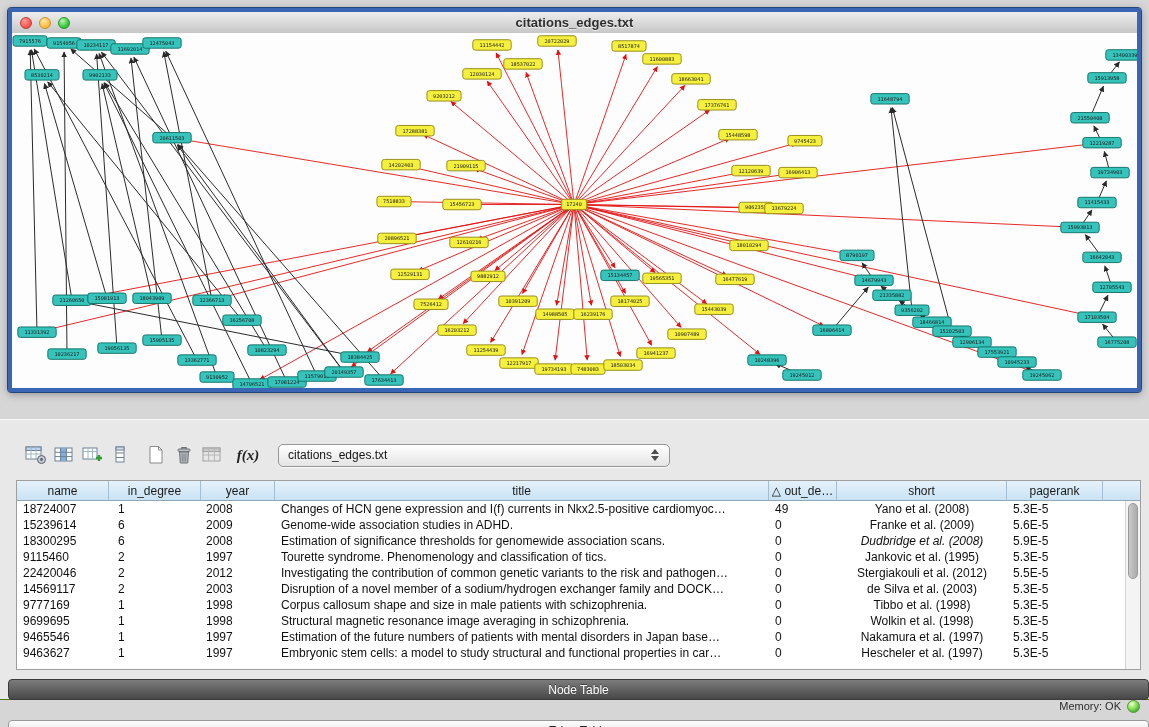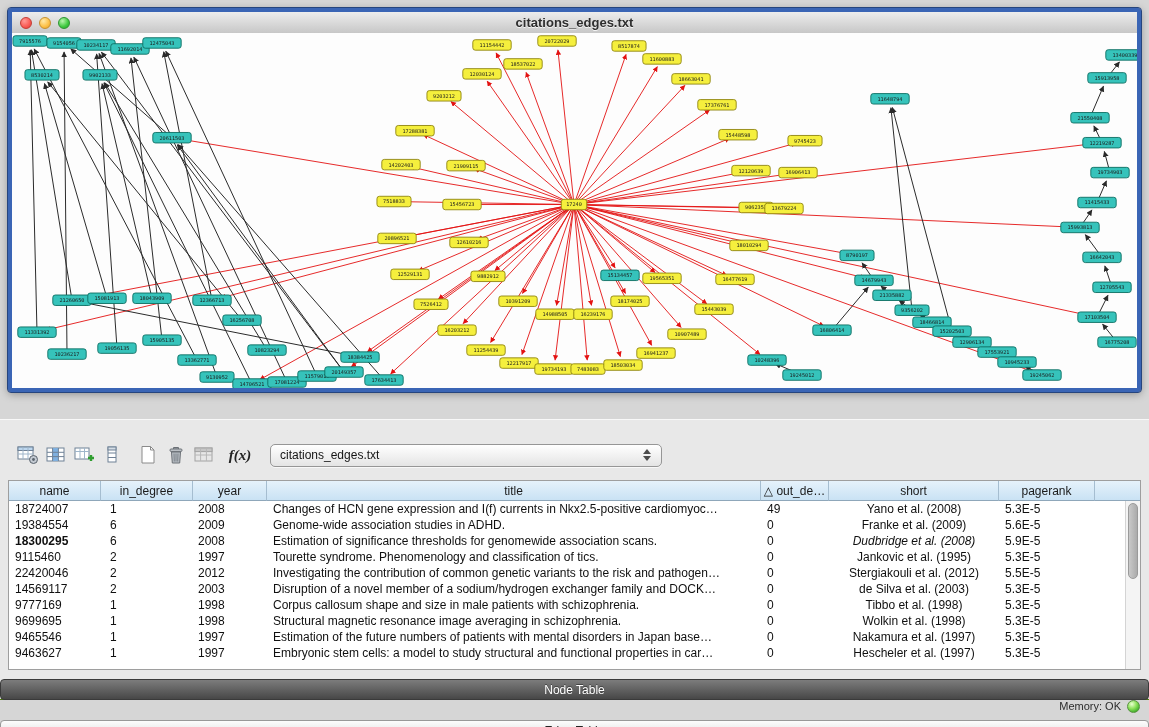--- a/index.html
+++ b/index.html
@@ -38,20 +38,21 @@
     border-top:1px solid #b9b9b9;border-bottom:1px solid #9f9f9f;
     display:flex;align-items:center;padding:0 8px;
   }
   .panel-title{font-size:12px;color:#2c2c2c;flex:1;}
   .ph-btn{display:flex;align-items:center;justify-content:center;width:18px;height:18px;cursor:default;}
   .close-x{font-size:15px;font-weight:bold;color:#1f1f1f;line-height:1;}
   .panel-body{
     position:absolute;left:0;top:22px;right:0;bottom:0;
     background:#e8e8e8;border-bottom:1px solid #4d7c0f;
     box-shadow:inset 0 1px 0 #f8f8f8;
+    padding-left:8px;
   }
   
   .toolbar{display:flex;align-items:center;height:28px;margin:22px 10px 0 14px;}
   .ticon{width:28px;height:26px;display:flex;align-items:center;justify-content:center;border-radius:3px;}
   .ticon.gap{margin-left:8px;}
   .fx{font-family:"Liberation Serif", serif;font-style:italic;font-weight:bold;font-size:15px;color:#222;}
   .combo{
     margin-left:16px;width:392px;height:23px;box-sizing:border-box;
     border:1px solid #969696;border-radius:5px;
     background:linear-gradient(#ffffff,#e4e4e4);
@@ -702,30 +703,30 @@
           <div class="tr">
             <div class="td td0" style="width: 92px;">18724007</div>
             <div class="td td1" style="width: 92px;">1</div>
             <div class="td td2" style="width: 74px;">2008</div>
             <div class="td td3" style="width: 494px;">Changes of HCN gene expression and I(f) currents in Nkx2.5-positive cardiomyoc…</div>
             <div class="td td4" style="width: 68px;">49</div>
             <div class="td td5" style="width: 170px;">Yano et al. (2008)</div>
             <div class="td td6" style="width: 96px;">5.3E-5</div>
           </div>
           <div class="tr">
-            <div class="td td0" style="width: 92px;">19384554</div>
+            <div class="td td0" style="width: 92px;">15239614</div>
             <div class="td td1" style="width: 92px;">6</div>
             <div class="td td2" style="width: 74px;">2009</div>
             <div class="td td3" style="width: 494px;">Genome-wide association studies in ADHD.</div>
             <div class="td td4" style="width: 68px;">0</div>
             <div class="td td5" style="width: 170px;">Franke et al. (2009)</div>
             <div class="td td6" style="width: 96px;">5.6E-5</div>
           </div>
           <div class="tr">
-            <div class="td td0" style="width: 92px; font-weight: bold;">18300295</div>
+            <div class="td td0" style="width: 92px;">18300295</div>
             <div class="td td1" style="width: 92px;">6</div>
             <div class="td td2" style="width: 74px;">2008</div>
             <div class="td td3" style="width: 494px;">Estimation of significance thresholds for genomewide association scans.</div>
             <div class="td td4" style="width: 68px;">0</div>
             <div class="td td5" style="width: 170px; font-style: italic;">Dudbridge et al. (2008)</div>
             <div class="td td6" style="width: 96px;">5.9E-5</div>
           </div>
           <div class="tr">
             <div class="td td0" style="width: 92px;">9115460</div>
             <div class="td td1" style="width: 92px;">2</div>

